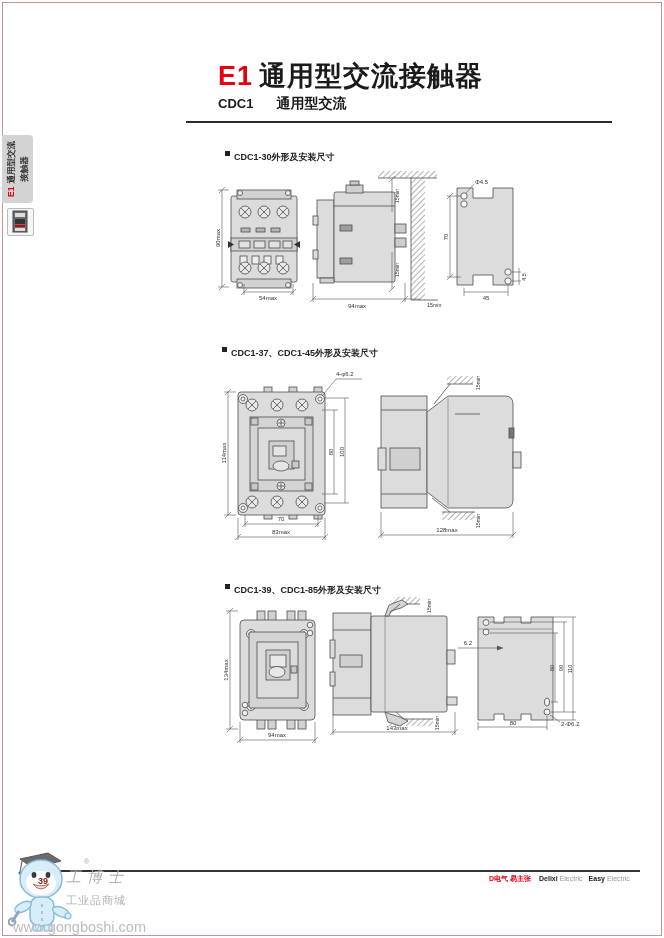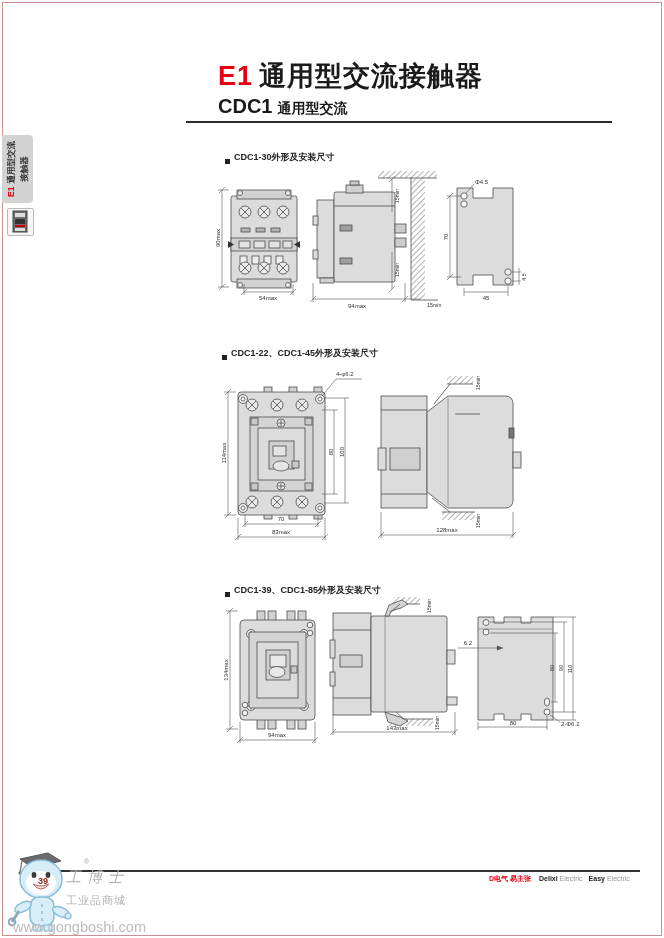--- a/index.html
+++ b/index.html
@@ -3,27 +3,27 @@
 <meta charset="utf-8">
 <style>
   *{margin:0;padding:0;box-sizing:border-box}
   html,body{background:#888}
   body{width:664px;height:938px;position:relative;background:#fff;font-family:"Liberation Sans",sans-serif;overflow:hidden}
   .abs{position:absolute}
   .page-frame{position:absolute;inset:2px;border:1px solid #d19090;pointer-events:none}
   .title{position:absolute;left:218px;top:58px;font-size:27px;font-weight:bold;color:#1a1a1a;letter-spacing:1px;white-space:nowrap}
   .title .code{color:#e60012;margin-right:6px}
   .subtitle{position:absolute;left:218px;top:95px;font-size:14px;font-weight:bold;color:#1a1a1a;white-space:nowrap}
-  .subtitle .model{font-size:20px;margin-right:5px}
+  .subtitle .model{font-size:13px;margin-right:23px}
   .hrule{position:absolute;left:186px;top:121px;width:426px;height:2px;background:#2b2b2b}
   .side-tab{position:absolute;left:2px;top:135px;width:31px;height:68px;background:#d3d3d3;border-radius:0 4px 4px 0}
   .side-tab-inner{position:absolute;left:0;top:68px;width:68px;height:31px;transform:rotate(-90deg);transform-origin:0 0;display:flex;flex-direction:column;justify-content:center;align-items:center;font-size:8.5px;font-weight:bold;color:#333;line-height:1.45;white-space:nowrap}
   .side-tab-inner .red{color:#e60012;margin-right:3px}
   .tab-icon{position:absolute;left:7px;top:208px;width:27px;height:28px;background:#f6f6f6;border:1px solid #bbb;border-radius:2px;display:flex;align-items:center;justify-content:center}
-  .sec-head{position:absolute;display:flex;align-items:flex-end;font-size:9px;font-weight:bold;color:#222;white-space:nowrap}
+  .sec-head{position:absolute;display:flex;align-items:flex-start;font-size:9px;font-weight:bold;color:#222;white-space:nowrap}
   .sec-head .bullet{width:5px;height:5px;background:#222;margin-right:4px;flex:0 0 auto}
   svg .dim{font-size:6px;fill:#333;stroke:none;font-weight:normal}
   svg .dim5{font-size:5.3px;fill:#333;stroke:none}
   .footer-line{position:absolute;left:40px;top:870px;width:600px;height:1.5px;background:#333}
   .footer-brand{position:absolute;left:489px;top:874px;font-size:7px;white-space:nowrap;color:#999}
   .footer-brand .slogan{color:#e60012;font-weight:bold;margin-right:8px}
   .footer-brand b{color:#222}
   .footer-brand .grp{margin-right:6px}
   .watermark{position:absolute;left:8px;top:852px;z-index:5}
 </style>
@@ -55,21 +55,21 @@
     <rect x="7" y="19" width="10" height="3" fill="#ddd"></rect>
   </svg>
 </div>
 
 <div class="sec-head" style="left:225px;top:151px">
   <span class="bullet"></span>
   <span>CDC1-30外形及安装尺寸</span>
 </div>
 <div class="sec-head" style="left:222px;top:347px">
   <span class="bullet"></span>
-  <span>CDC1-22、CDC1-45外形及安装尺寸</span>
+  <span>CDC1-37、CDC1-45外形及安装尺寸</span>
 </div>
 <div class="sec-head" style="left:225px;top:584px">
   <span class="bullet"></span>
   <span>CDC1-39、CDC1-85外形及安装尺寸</span>
 </div>
 
 <svg class="abs" style="left:160px;top:165px" width="455" height="150" viewBox="160 165 455 150">
   <defs>
     <pattern id="h1" width="4" height="4" patternUnits="userSpaceOnUse" patternTransform="rotate(45)">
       <line x1="0" y1="0" x2="0" y2="4" stroke="#666" stroke-width="1"></line>

